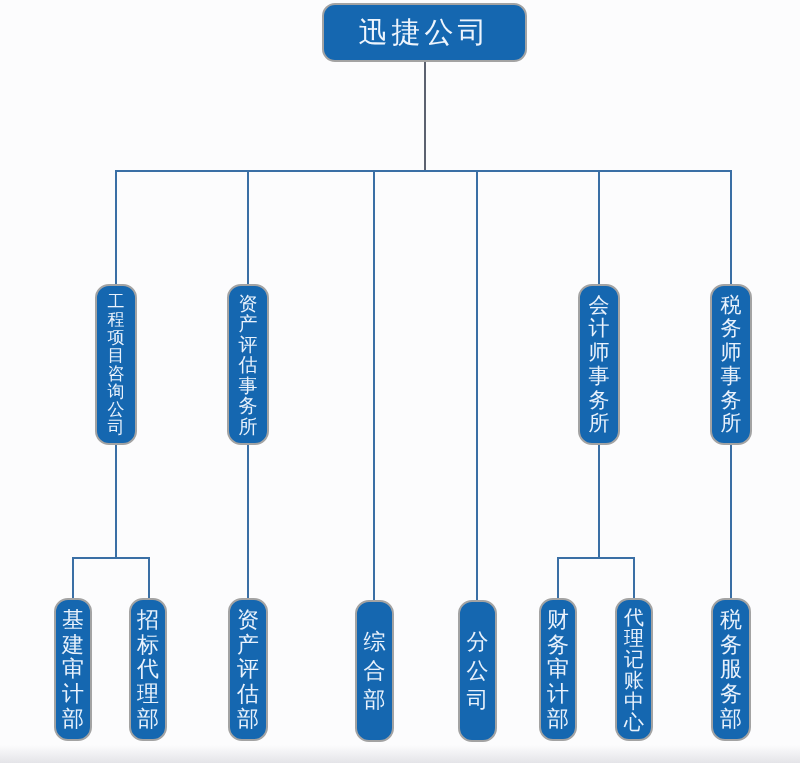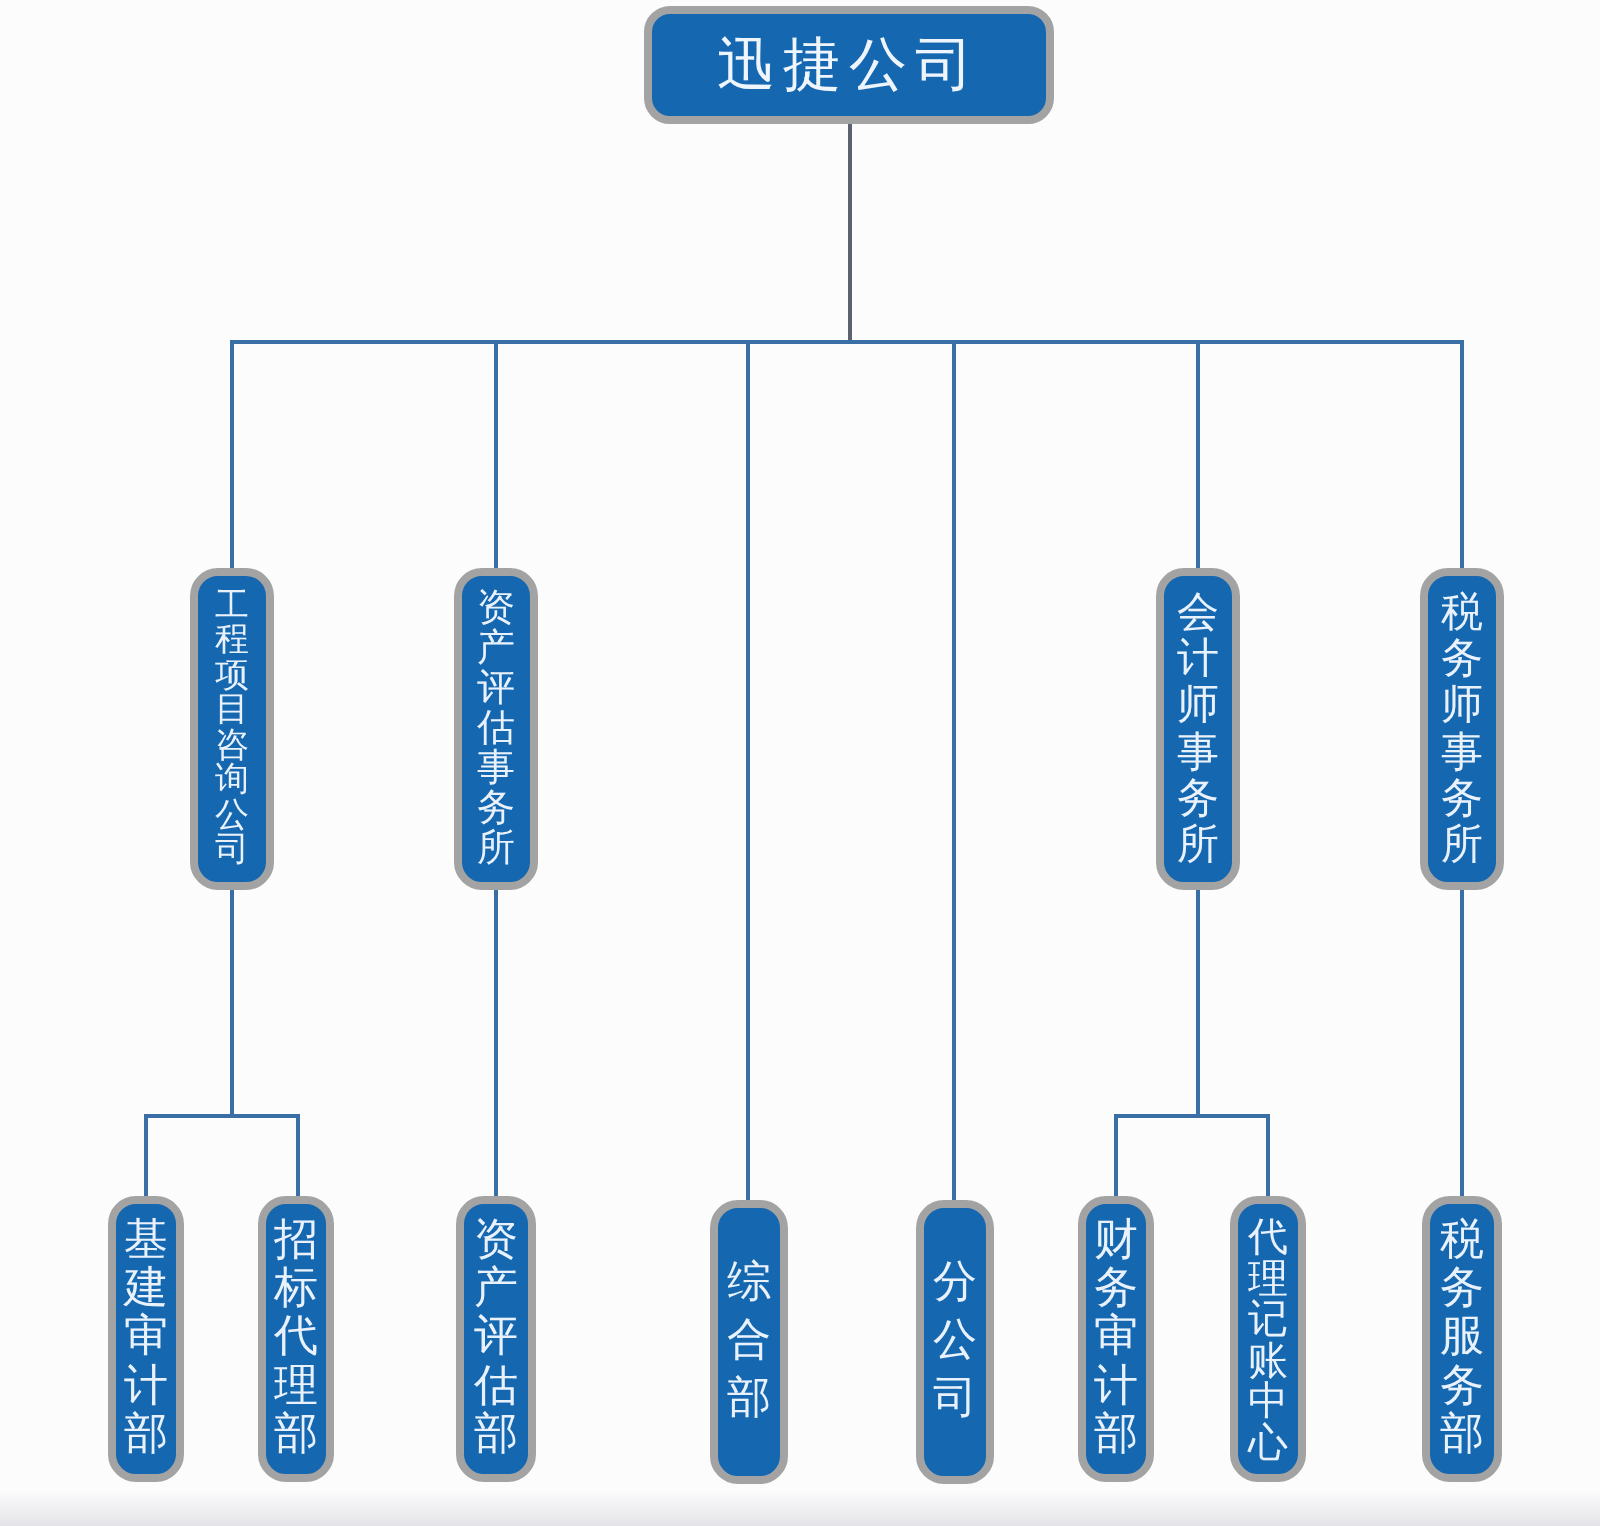--- a/index.html
+++ b/index.html
@@ -8,21 +8,21 @@
     background:#fcfcfd;
     font-family:"DejaVu Sans","Liberation Sans",sans-serif;
     overflow:hidden;
   }
   #canvas{position:relative;width:800px;height:763px;}
 
   
   .node{
     position:absolute;
     background:#1567b0;
-    border:4px solid #a3a3a3;
+    border:2px solid #a3a3a3;
     box-sizing:border-box;
     color:#e9f2fc;
     display:flex;align-items:center;justify-content:center;
   }
   .root-node{
     border-radius:13px;
     font-size:29px;letter-spacing:4px;font-weight:400;
     color:#eef5fd;
   }
   .vnode{border-radius:14px;}

